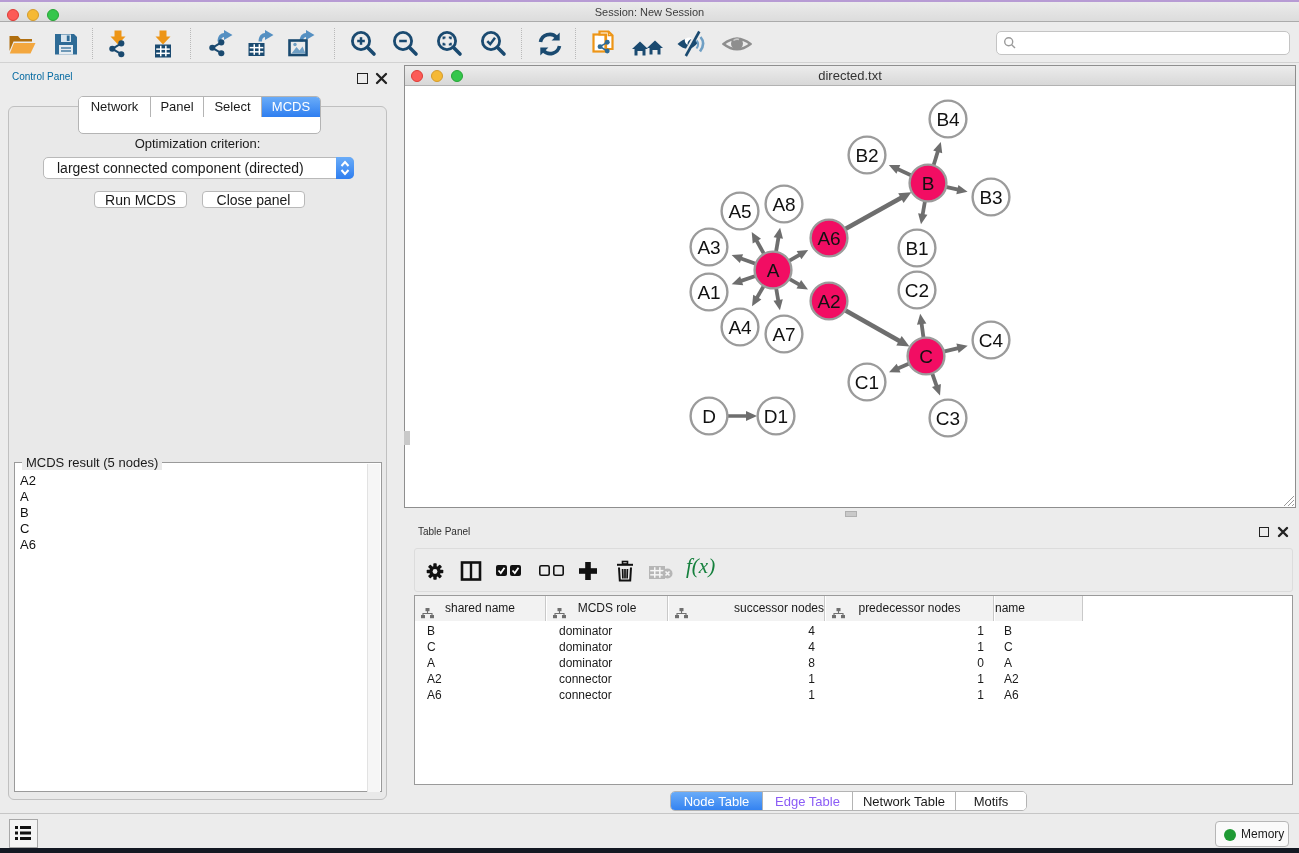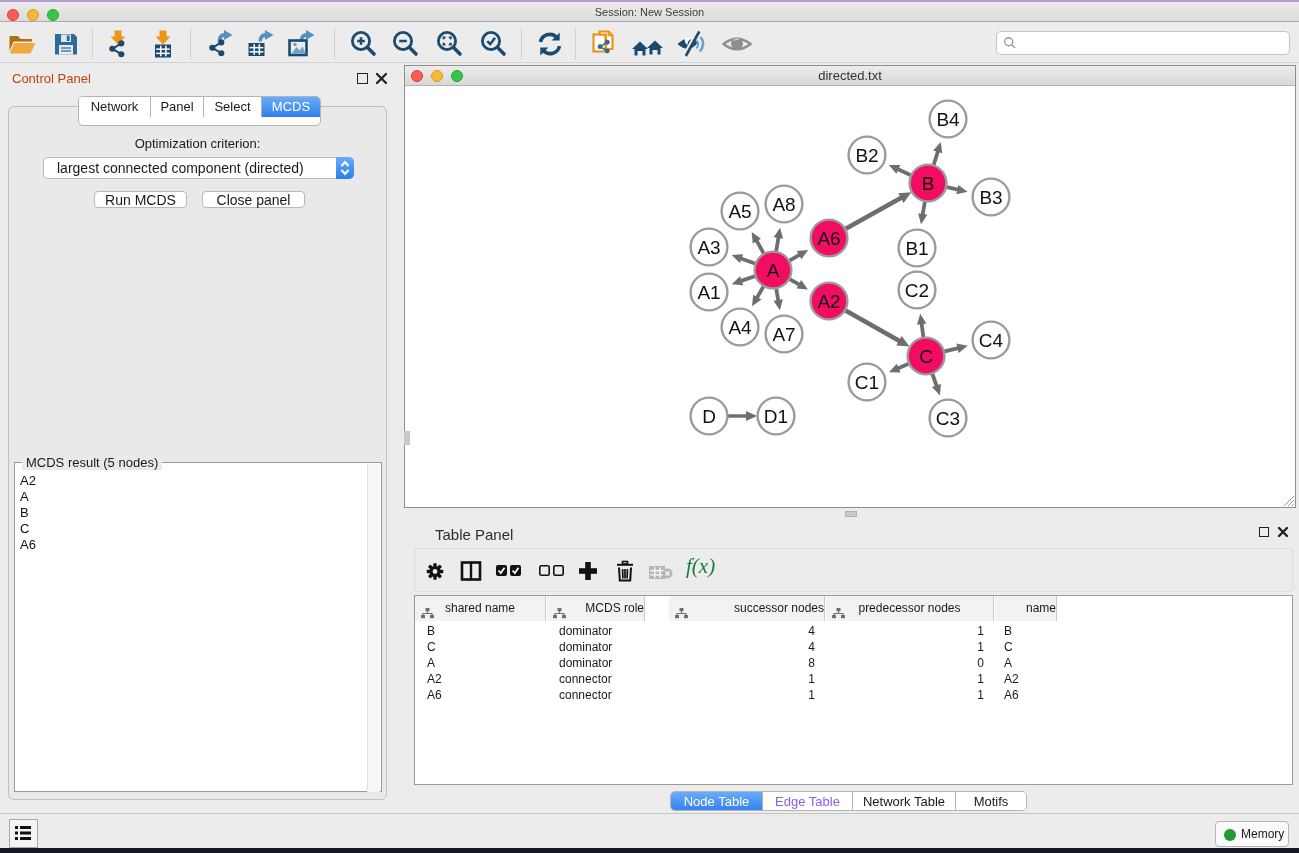--- a/index.html
+++ b/index.html
@@ -140,27 +140,27 @@
 <div style="position:absolute;left:521px;top:28px;width:0;height:31px;border-left:1px dotted #b9b9b9"></div>
 <div style="position:absolute;left:575px;top:28px;width:0;height:31px;border-left:1px dotted #b9b9b9"></div>
 <div style="position:absolute;left:996px;top:31px;width:294px;height:24px;background:#fff;border:1px solid #c4c4c4;border-radius:5px">
   <svg width="14" height="14" viewBox="0 0 14 14" style="position:absolute;left:6px;top:4px">
       <circle cx="5.7" cy="5.7" r="4" fill="none" stroke="#9a9a9a" stroke-width="1.4"></circle>
       <line x1="8.7" y1="8.7" x2="12" y2="12" stroke="#9a9a9a" stroke-width="1.4"></line>
     </svg>
 </div>
 
 <div style="position:absolute;left:0;top:63px;width:392px;height:751px;background:#ececec"></div>
-<div style="position:absolute;left:12px;top:71px;font-size:13px;color:#c2410c">Control Panel</div>
+<div style="position:absolute;left:12px;top:71px;font-size:10px;color:#0369a1">Control Panel</div>
 <div style="position:absolute;left:357px;top:73px;width:11px;height:11px;border:1.6px solid #222"></div>
 <svg style="position:absolute;left:375px;top:72px" width="13" height="13" viewBox="0 0 13 13">
     <path d="M2 2 L11 11 M11 2 L2 11" stroke="#222" stroke-width="2.3" stroke-linecap="round"></path>
   </svg>
 <div style="position:absolute;left:8px;top:106px;width:379px;height:694px;border:1px solid #c0c0c0;border-radius:6px;background:#e9e9e9"></div>
-<div style="position:absolute;left:78px;top:96px;height:30px;display:flex;border:1px solid #b4b4b4;border-radius:5px;overflow:hidden;background:#fff;font-size:13px">
+<div style="position:absolute;left:78px;top:96px;height:38px;display:flex;border:1px solid #b4b4b4;border-radius:5px;overflow:hidden;background:#fff;font-size:13px">
     <div style="width:72px;height:20px;line-height:20px;text-align:center;border-right:1px solid #b4b4b4;background:#fff;color:#1a1a1a">Network</div>
     <div style="width:53px;height:20px;line-height:20px;text-align:center;border-right:1px solid #b4b4b4;background:#fff;color:#1a1a1a">Panel</div>
     <div style="width:58px;height:20px;line-height:20px;text-align:center;border-right:1px solid #b4b4b4;background:#fff;color:#1a1a1a">Select</div>
     <div style="width:58px;height:20px;line-height:20px;text-align:center;background:linear-gradient(#6aacf8,#2e7ef0);color:#fff">MCDS</div>
   </div>
 <div style="position:absolute;left:8px;top:136px;width:379px;text-align:center;font-size:13px;color:#1a1a1a">Optimization criterion:</div>
 <div style="position:absolute;left:43px;top:157px;width:311px;height:22px;background:#fff;border:1px solid #b9b9b9;border-radius:5px;font-size:14px;color:#1a1a1a;line-height:21px;padding-left:13px">largest connected component (directed)
   <div style="position:absolute;right:-1px;top:-1px;width:18px;height:22px;background:linear-gradient(#6aacf8,#2e7ef0);border-radius:0 5px 5px 0">
   <svg width="18" height="22" viewBox="0 0 18 22">
         <path d="M5.5 9 L9 5 L12.5 9 M5.5 13 L9 17 L12.5 13" fill="none" stroke="#fff" stroke-width="2"></path>
@@ -264,21 +264,21 @@
     <text x="304" y="337" font-size="19" fill="#111" text-anchor="middle">D</text>
     <text x="371" y="337" font-size="19" fill="#111" text-anchor="middle">D1</text>
   </svg>
 <div style="position:absolute;left:404px;top:431px;width:6px;height:14px;background:#c9c9c9"></div>
 <div style="position:absolute;left:845px;top:511px;width:12px;height:6px;background:#c9c9c9;border:1px solid #b0b0b0"></div>
 <svg style="position:absolute;left:1283px;top:495px" width="12" height="12" viewBox="0 0 12 12">
     <path d="M11 1 L1 11 M11 5 L5 11 M11 9 L9 11" stroke="#9a9a9a" stroke-width="1"></path>
   </svg>
 
 <div style="position:absolute;left:396px;top:519px;width:903px;height:295px;background:#ececec"></div>
-<div style="position:absolute;left:435px;top:526px;font-size:15px;color:#2e2e2e">Table Panel</div>
+<div style="position:absolute;left:418px;top:526px;font-size:10px;color:#2e2e2e">Table Panel</div>
 <div style="position:absolute;left:1259px;top:527px;width:10px;height:10px;border:1.6px solid #222"></div>
 <svg style="position:absolute;left:1277px;top:526px" width="12" height="12" viewBox="0 0 12 12">
     <path d="M2 2 L10 10 M10 2 L2 10" stroke="#222" stroke-width="2.4" stroke-linecap="round"></path>
   </svg>
 <div style="position:absolute;left:414px;top:548px;width:879px;height:44px;background:#ececec;border:1px solid #dcdcdc;border-radius:3px"></div>
 <div style="position:absolute;left:424px;top:560px;width:22px;height:22px"><svg width="22" height="22" viewBox="0 0 22 22">
       <g transform="translate(11,11.5)">
         <rect x="-1.7" y="-8.3" width="3.4" height="4" rx="0.8" fill="#111" transform="rotate(0)"></rect>
         <rect x="-1.7" y="-8.3" width="3.4" height="4" rx="0.8" fill="#111" transform="rotate(45)"></rect>
         <rect x="-1.7" y="-8.3" width="3.4" height="4" rx="0.8" fill="#111" transform="rotate(90)"></rect>
@@ -341,21 +341,21 @@
 <div style="position:absolute;left:686px;top:554px;width:40px;height:26px;font:italic 21px 'Liberation Serif',serif;color:#15803d">f(x)</div>
 <div style="position:absolute;left:414px;top:595px;width:879px;height:190px;background:#fff;border:1px solid #9a9a9a;font-size:12px;color:#1a1a1a">
     <div style="position:absolute;left:0px;top:0;width:131px;height:25px;border-right:1px solid #c9c9c9;background:#f2f2f2;text-align:center;line-height:25px"><span style="position:absolute;left:6px;top:6px"><svg width="13" height="11" viewBox="0 0 13 11" style="vertical-align:-1px">
           <g fill="#6f6f6f">
             <rect x="4.5" y="0" width="4" height="3.2"></rect>
             <rect x="0" y="7" width="4" height="3.2"></rect>
             <rect x="9" y="7" width="4" height="3.2"></rect>
             <path d="M6.5 3 L6.5 5 M2 7 L2 5.5 L11 5.5 L11 7" stroke="#6f6f6f" stroke-width="1.1" fill="none"></path>
           </g>
         </svg></span>shared name</div>
-    <div style="position:absolute;left:132px;top:0;width:98px;height:25px;border-right:1px solid #c9c9c9;background:#f2f2f2;text-align:right;line-height:25px"><span style="position:absolute;left:6px;top:6px"><svg width="13" height="11" viewBox="0 0 13 11" style="vertical-align:-1px">
+    <div style="position:absolute;left:132px;top:0;width:121px;height:25px;border-right:1px solid #c9c9c9;background:#f2f2f2;text-align:center;line-height:25px"><span style="position:absolute;left:6px;top:6px"><svg width="13" height="11" viewBox="0 0 13 11" style="vertical-align:-1px">
           <g fill="#6f6f6f">
             <rect x="4.5" y="0" width="4" height="3.2"></rect>
             <rect x="0" y="7" width="4" height="3.2"></rect>
             <rect x="9" y="7" width="4" height="3.2"></rect>
             <path d="M6.5 3 L6.5 5 M2 7 L2 5.5 L11 5.5 L11 7" stroke="#6f6f6f" stroke-width="1.1" fill="none"></path>
           </g>
         </svg></span>MCDS role</div>
     <div style="position:absolute;left:254px;top:0;width:156px;height:25px;border-right:1px solid #c9c9c9;background:#f2f2f2;text-align:right;line-height:25px"><span style="position:absolute;left:6px;top:6px"><svg width="13" height="11" viewBox="0 0 13 11" style="vertical-align:-1px">
           <g fill="#6f6f6f">
             <rect x="4.5" y="0" width="4" height="3.2"></rect>
@@ -365,21 +365,21 @@
           </g>
         </svg></span>successor nodes</div>
     <div style="position:absolute;left:411px;top:0;width:168px;height:25px;border-right:1px solid #c9c9c9;background:#f2f2f2;text-align:center;line-height:25px"><span style="position:absolute;left:6px;top:6px"><svg width="13" height="11" viewBox="0 0 13 11" style="vertical-align:-1px">
           <g fill="#6f6f6f">
             <rect x="4.5" y="0" width="4" height="3.2"></rect>
             <rect x="0" y="7" width="4" height="3.2"></rect>
             <rect x="9" y="7" width="4" height="3.2"></rect>
             <path d="M6.5 3 L6.5 5 M2 7 L2 5.5 L11 5.5 L11 7" stroke="#6f6f6f" stroke-width="1.1" fill="none"></path>
           </g>
         </svg></span>predecessor nodes</div>
-    <div style="position:absolute;left:580px;top:0;width:62px;height:25px;border-right:1px solid #c9c9c9;background:#f2f2f2;text-align:right;line-height:25px"><span style="position:absolute;left:6px;top:6px"></span>name</div>
+    <div style="position:absolute;left:580px;top:0;width:88px;height:25px;border-right:1px solid #c9c9c9;background:#f2f2f2;text-align:left;line-height:25px"><span style="position:absolute;left:6px;top:6px"></span>name</div>
     <div style="position:absolute;left:0;top:27px;width:880px;height:16px;line-height:16px">
       <span style="position:absolute;left:12px">B</span>
       <span style="position:absolute;left:144px">dominator</span>
       <span style="position:absolute;left:254px;width:146px;text-align:right">4</span>
       <span style="position:absolute;left:411px;width:158px;text-align:right">1</span>
       <span style="position:absolute;left:589px">B</span>
     </div>
     <div style="position:absolute;left:0;top:43px;width:880px;height:16px;line-height:16px">
       <span style="position:absolute;left:12px">C</span>
       <span style="position:absolute;left:144px">dominator</span>

